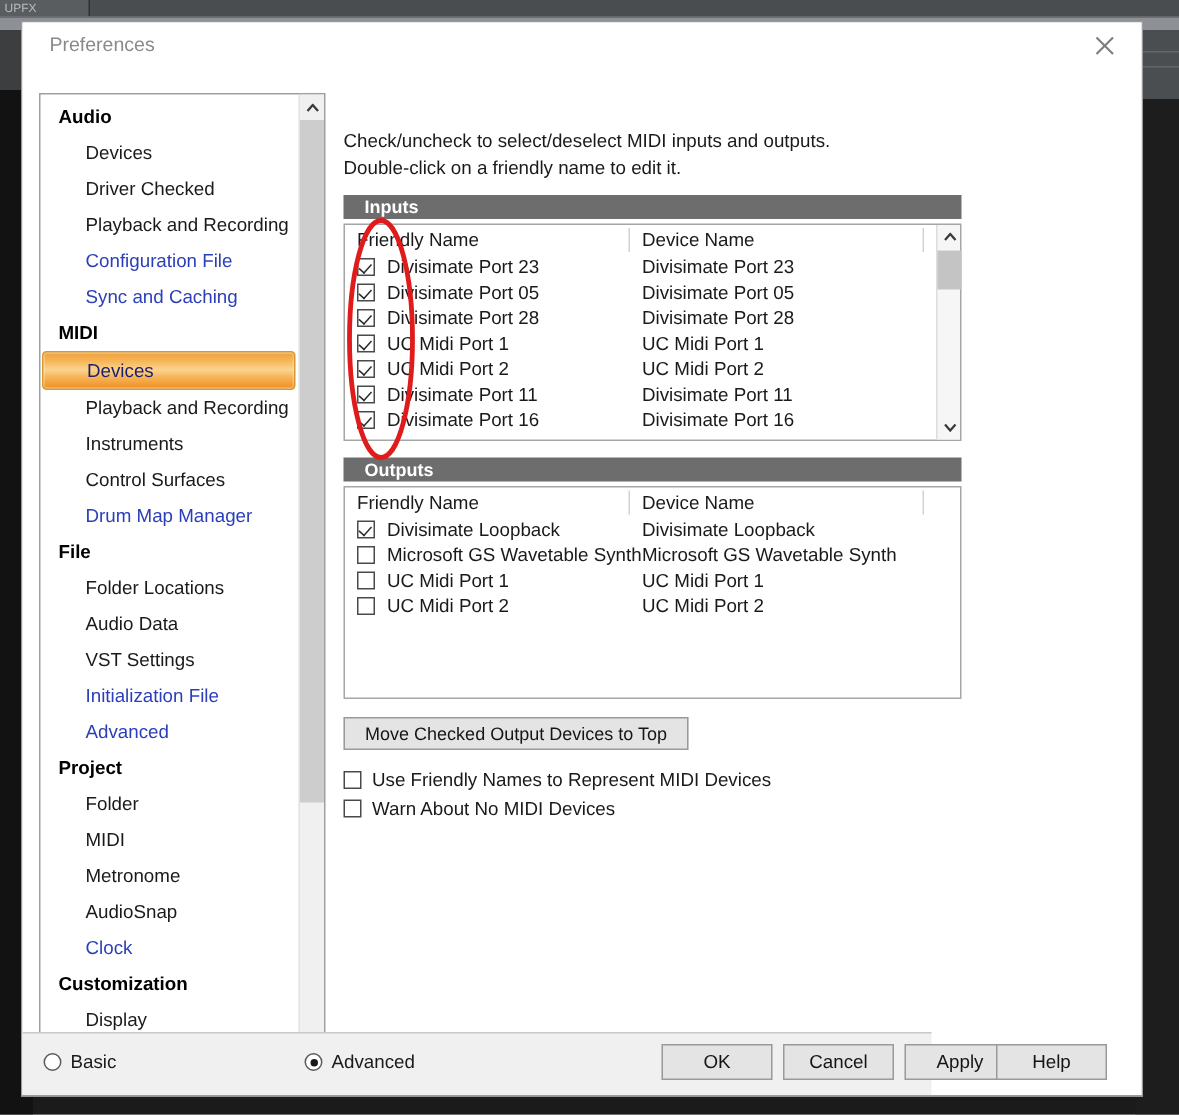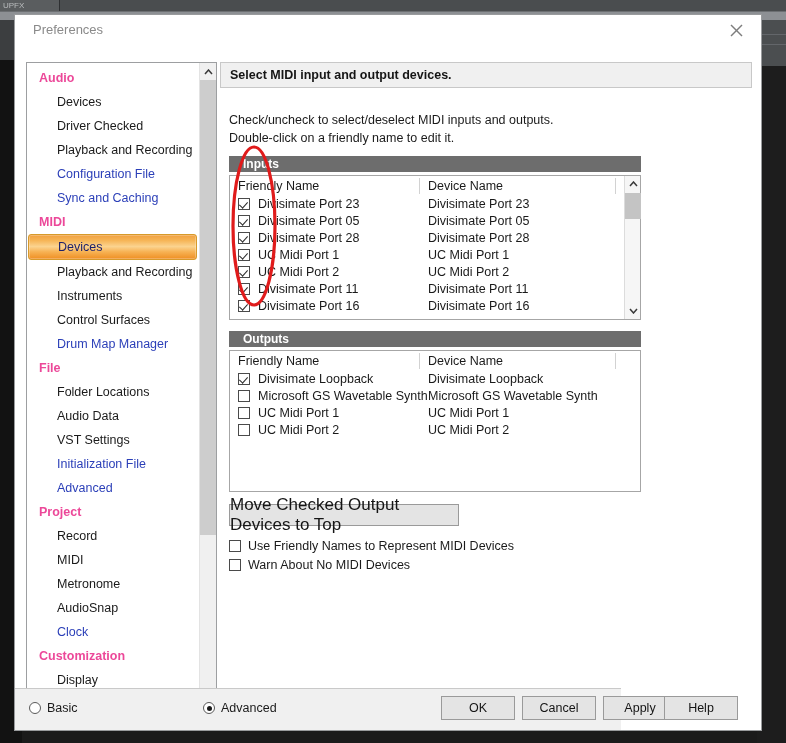--- a/index.html
+++ b/index.html
@@ -87,21 +87,21 @@
     border: 1px solid #9d9fa1;
     background: #ffffff;
     box-sizing: border-box;
     overflow: hidden;
   }
   #sidebar-list {
     position: absolute; left: 0; top: 0; width: 173px;
     padding-top: 3px;
   }
   .nav-cat {
-    font-size: 12.5px; font-weight: bold; color: #ec4899;
+    font-size: 12.5px; font-weight: bold; color: #000000;
     padding: 5px 0 5px 12px;
   }
   .nav-item {
     font-size: 12.5px; color: #1a1a1a;
     padding: 5px 0 5px 30px;
     cursor: pointer;
     position: relative;
   }
   .nav-item.link { color: #2b3fb8; }
   .nav-item.selected {
@@ -213,21 +213,21 @@
   .in-arrow.down { bottom: 0; }
   #inputs-thumb {
     position: absolute; left: 0; top: 17px; width: 16px; height: 26px;
     background: #c4c4c4; cursor: pointer;
   }
 
   #move-btn {
     margin-left: 9px; margin-top: 12px;
     width: 230px; height: 22px;
     background: #e4e4e4; border: 1px solid #9a9a9a;
-    font-size: 17px; color: #151515;
+    font-size: 12px; color: #151515;
     display: flex; align-items: center; justify-content: center;
     cursor: pointer; box-sizing: border-box;
   }
 
   .opt-row {
     margin-left: 9px; position: relative;
     font-size: 12.5px; color: #1a1a1a; height: 19px;
     cursor: pointer;
   }
   #opt1 { margin-top: 12px; }
@@ -324,21 +324,21 @@
           <div class="nav-item">Instruments</div>
           <div class="nav-item">Control Surfaces</div>
           <div class="nav-item link">Drum Map Manager</div>
           <div class="nav-cat">File</div>
           <div class="nav-item">Folder Locations</div>
           <div class="nav-item">Audio Data</div>
           <div class="nav-item">VST Settings</div>
           <div class="nav-item link">Initialization File</div>
           <div class="nav-item link">Advanced</div>
           <div class="nav-cat">Project</div>
-          <div class="nav-item">Record</div>
+          <div class="nav-item">Folder</div>
           <div class="nav-item">MIDI</div>
           <div class="nav-item">Metronome</div>
           <div class="nav-item">AudioSnap</div>
           <div class="nav-item link">Clock</div>
           <div class="nav-cat">Customization</div>
           <div class="nav-item">Display</div>
         </div>
 
       <div id="sidebar-scroll">
         <div class="sb-arrow up">
@@ -350,21 +350,20 @@
         <div class="sb-arrow down">
           <svg width="9" height="6" viewBox="0 0 9 6" aria-hidden="true">
             <polyline points="1,1 4.5,5 8,1" fill="none" stroke="#3a3a3a" stroke-width="1.5"></polyline>
           </svg>
         </div>
       </div>
     </div>
 
     <div id="pane">
 
-      <div id="pane-header">Select MIDI input and output devices.</div>
 
       <div class="pane-desc" id="desc1">Check/uncheck to select/deselect MIDI inputs and outputs.</div>
       <div class="pane-desc" id="desc2">Double-click on a friendly name to edit it.</div>
 
       <div class="section-bar">Inputs</div>
 
       <div class="listbox" id="inputs-list">
         <div class="list-head">
           <span class="col-friendly">Friendly Name</span>
           <span class="col-sep"></span>

